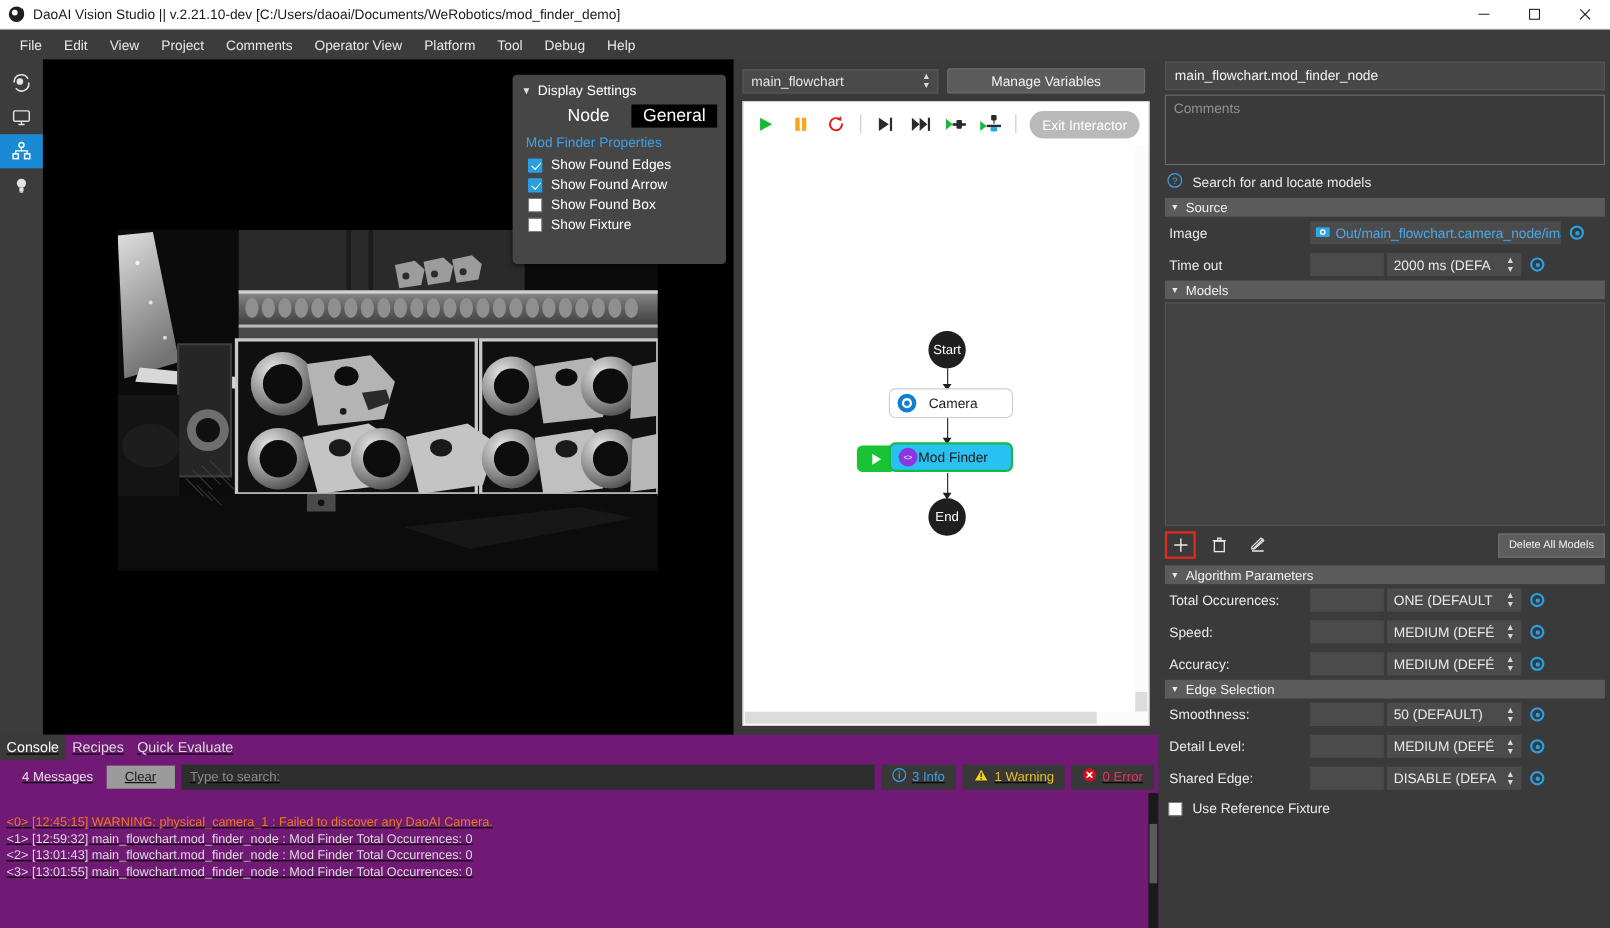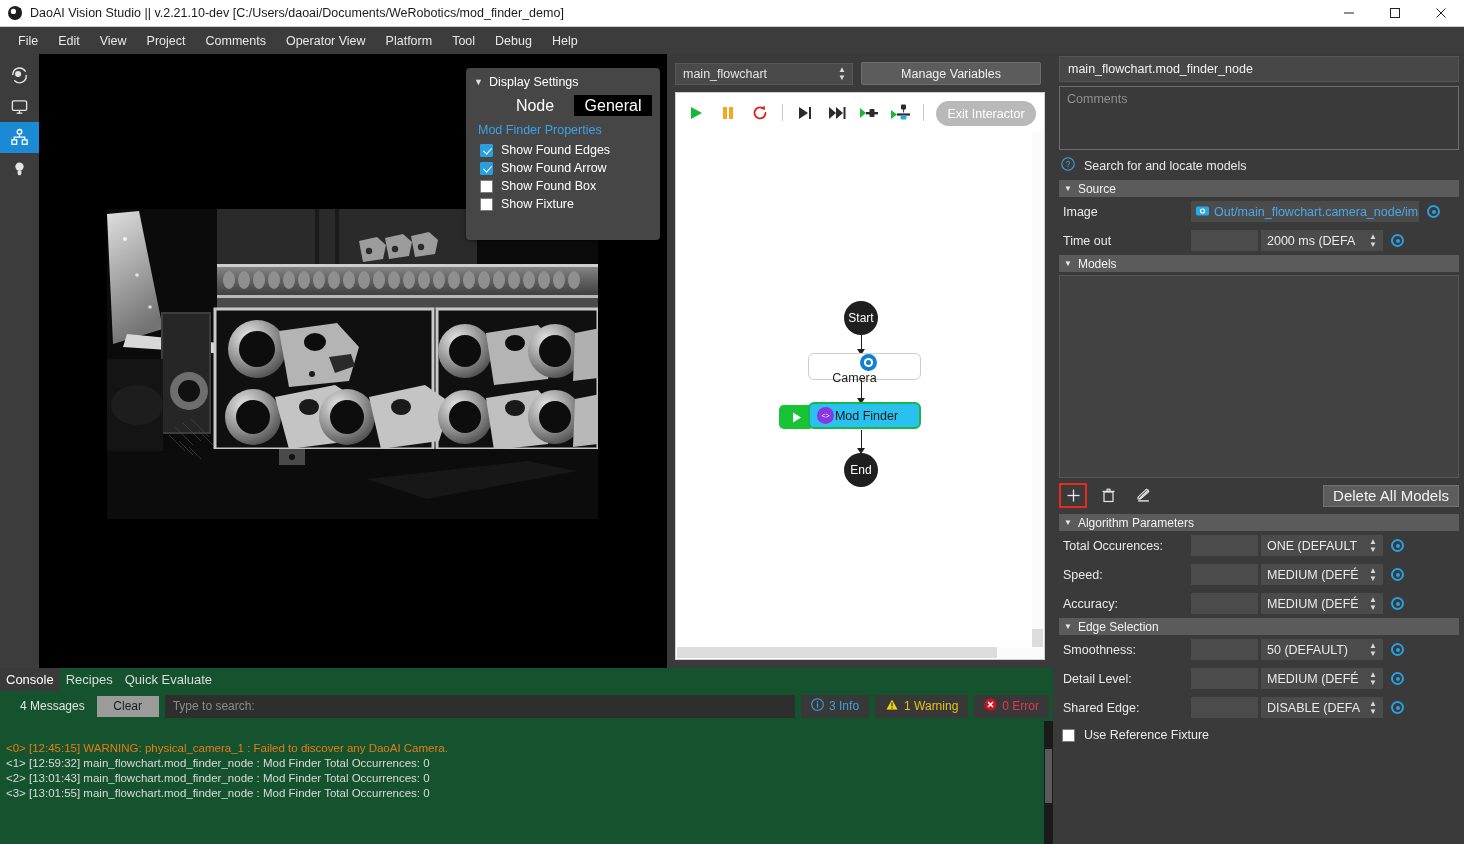--- a/index.html
+++ b/index.html
@@ -150,21 +150,21 @@
   }
   .node-box {
     position: absolute; height: 27px; border-radius: 6px;
     display: flex; align-items: center; font-size: 12.5px;
   }
   .node-box .nb-icon {
     width: 17px; height: 17px; border-radius: 50%; margin-left: 7px; flex: 0 0 auto;
     display: flex; align-items: center; justify-content: center;
   }
   .node-box .nb-label { flex: 1; text-align: center; padding-right: 20px; }
-  .node-camera { background: #ffffff; border: 1px solid #cdcdcd; color: #1a1a1a; flex-direction: column; }
+  .node-camera { background: #ffffff; border: 1px solid #cdcdcd; color: #1a1a1a; }
   .node-mod { background: #29c2f0; border: 2px solid #17b84a; color: #1a1a1a; }
   .play-tag {
     position: absolute; width: 35px; height: 24px; background: #18c434; border-radius: 5px;
     display: flex; align-items: center; justify-content: center;
   }
   .edge { position: absolute; width: 1.5px; background: #1f1f1f; }
   .arrowhead {
     position: absolute; width: 0; height: 0;
     border-left: 4.5px solid transparent; border-right: 4.5px solid transparent;
     border-top: 6px solid #1f1f1f;
@@ -230,32 +230,33 @@
     display: flex; align-items: center; gap: 0px; margin: 4px 5px 0 6px; height: 27px;
   }
   .mt-btn {
     width: 28px; height: 25px; display: flex; align-items: center; justify-content: center;
     color: #e8e8e8;
   }
   .mt-btn.sel { border: 2px solid #e8291e; }
   .mt-btn + .mt-btn { margin-left: 7px; }
   .del-all {
     margin-left: auto; height: 22px; padding: 0 9px; background: #5d5d5d;
-    border: 1px solid #707070; color: #f4f4f4; font-size: 15px;
+    border: 1px solid #707070; color: #f4f4f4; font-size: 10px;
     display: flex; align-items: center;
   }
   .fixture-row {
     display: flex; align-items: center; gap: 9px; padding: 6px 0 0 9px;
     font-size: 12.5px; color: #eaeaea;
   }
 
   
   .console {
     position: absolute; left: 0; top: 668px; width: 1053px; height: 176px;
-    background: #14532d;
+    background: #701a75;
+    text-decoration: underline;
   }
   .console-tabs { display: flex; align-items: center; height: 23px; padding-left: 0px; }
   .ctab {
     font-size: 13px; color: #dcdcdc; padding: 3px 6px 4px 6px; height: 23px;
     display: flex; align-items: center;
   }
   .ctab.active { background: #3a3a3a; color: #ffffff; }
   .console-bar {
     display: flex; align-items: center; height: 30px; padding: 0 4px; gap: 0px;
   }

